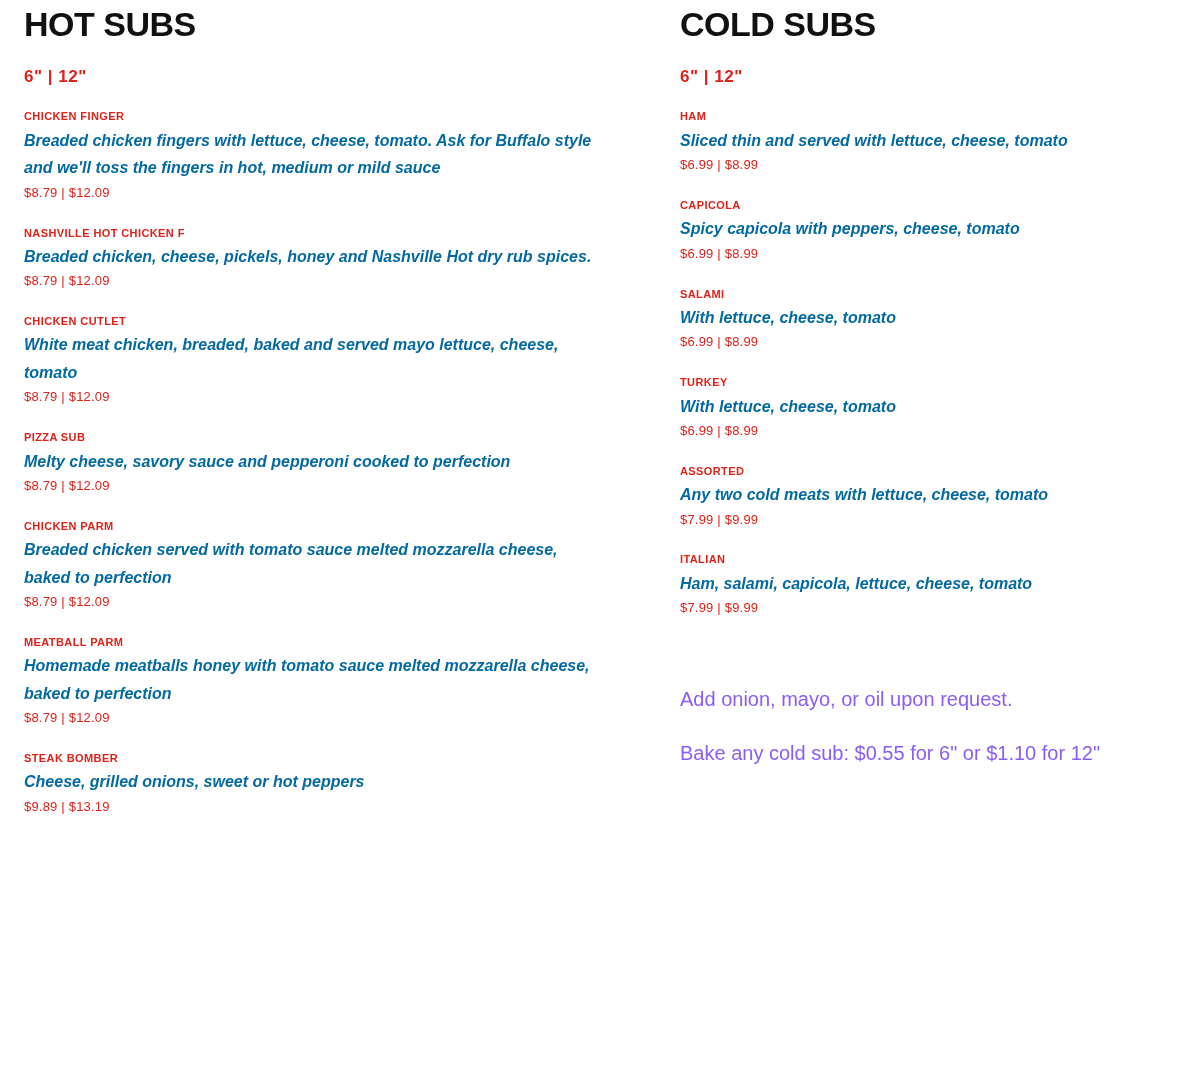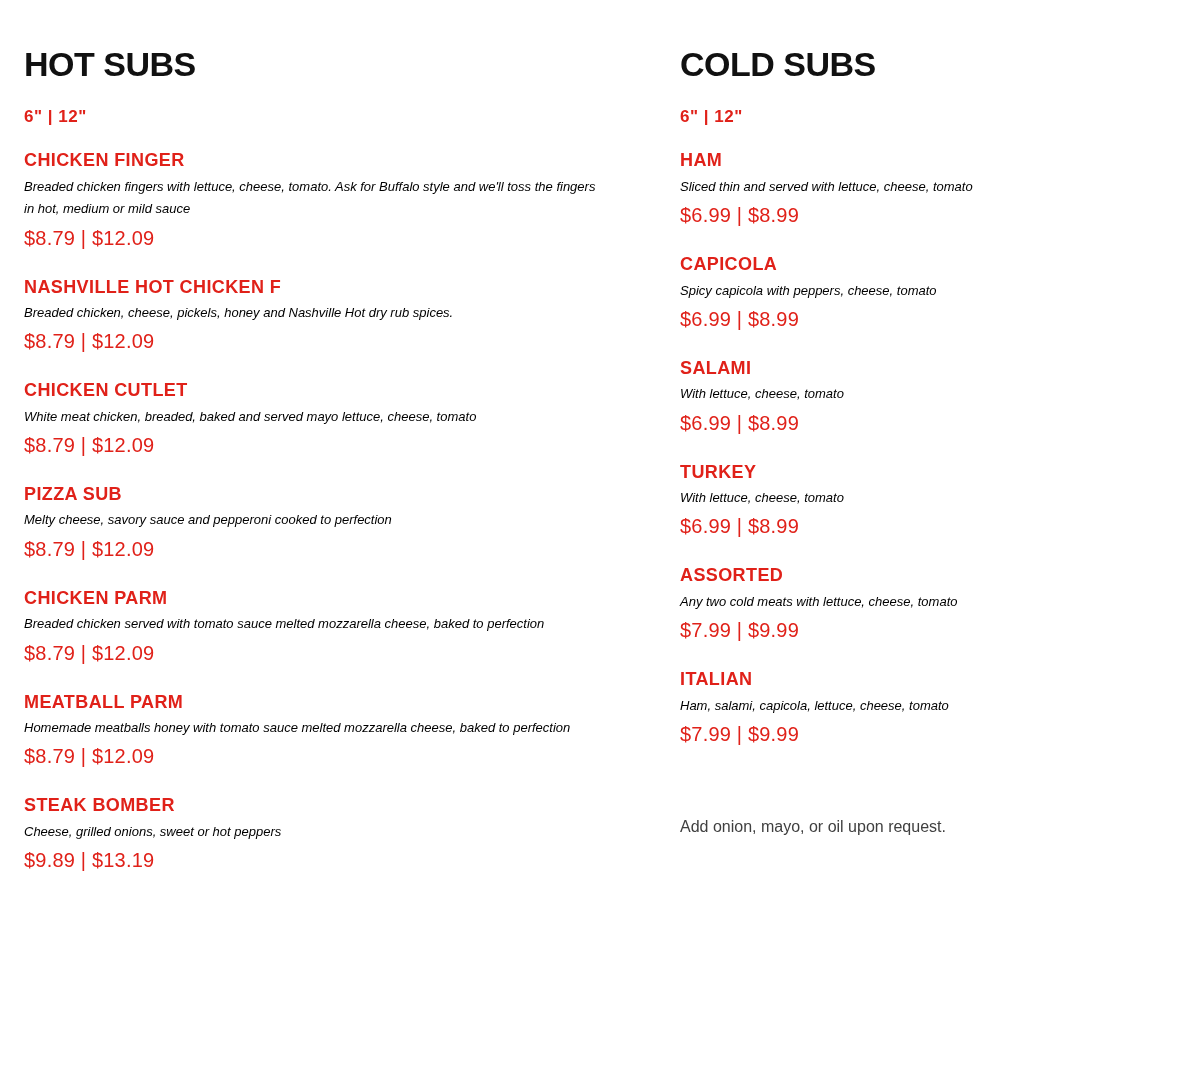--- a/index.html
+++ b/index.html
@@ -18,21 +18,20 @@
     display: flex;
     flex-direction: row;
     align-items: flex-start;
     padding: 0 24px;
     box-sizing: border-box;
     width: 1200px;
   }
   .column {
     width: 50%;
     box-sizing: border-box;
-    margin-top: 40px;
   }
   .column.right {
     padding-left: 80px;
   }
   .col-title {
     font-size: 34px;
     font-weight: bold;
     color: #111111;
     letter-spacing: -0.5px;
     margin: 6px 0 24px 0;
@@ -43,43 +42,44 @@
     font-size: 17px;
     font-weight: bold;
     color: #e02119;
     margin-bottom: 22px;
     letter-spacing: 0.5px;
   }
   .item {
     margin-bottom: 22px;
   }
   .item-name {
-    font-size: 18px;
+    font-size: 11px;
     font-weight: bold;
     color: #e02119;
     letter-spacing: 0.4px;
     line-height: 1.3;
     margin-bottom: 3px;
   }
   .item-desc {
-    font-size: 13px;
+    font-size: 16px;
     font-style: italic;
-    color: #000000;
+    color: #0369a1;
     line-height: 1.72;
     margin-bottom: 1px;
+    font-weight: bold;
   }
   .item-price {
-    font-size: 20px;
+    font-size: 13px;
     color: #e02119;
     line-height: 1.6;
     letter-spacing: 0.2px;
   }
   .note {
-    font-size: 16px;
-    color: #404040;
+    font-size: 20px;
+    color: #8b5cf6;
     line-height: 1.6;
     margin-top: 30px;
   }
   .note + .note {
     margin-top: 22px;
   }
   .spacer-note {
     margin-top: 64px;
   }
 </style>
@@ -169,15 +169,16 @@
       <div class="item-price">$7.99  |  $9.99</div>
     </div>
 
     <div class="item">
       <div class="item-name">ITALIAN</div>
       <div class="item-desc">Ham, salami, capicola, lettuce, cheese, tomato</div>
       <div class="item-price">$7.99  |  $9.99</div>
     </div>
 
     <div class="note spacer-note">Add onion, mayo, or oil upon request.</div>
+    <div class="note">Bake any cold sub: $0.55 for 6" or $1.10 for 12"</div>
   </div>
 
 </div>
 
 </body></html>

